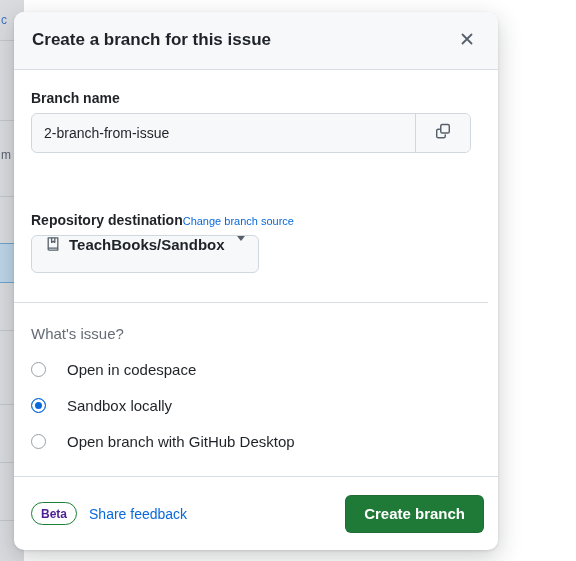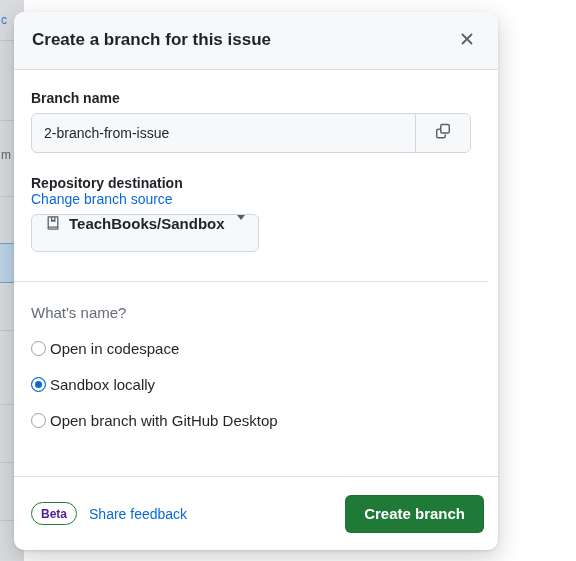--- a/index.html
+++ b/index.html
@@ -144,27 +144,27 @@
     background: #f6f8fa;
   }
 
   
   .row-between {
     display: flex;
     align-items: baseline;
     justify-content: flex-start;
     margin-top: 22px;
     margin-bottom: 7px;
-    flex-direction: column;
   }
   .link {
-    font-size: 14px;
+    font-size: 11px;
     color: #0969da;
     text-decoration: none;
     cursor: pointer;
+    margin-top: 40px;
   }
 
   .repo-select {
     display: inline-flex;
     gap: 8px;
     height: 38px;
     padding: 0 13px 0 13px;
     border: 1px solid #d0d7de;
     border-radius: 6px;
     background: #f6f8fa;
@@ -193,21 +193,21 @@
 
   .whats-next {
     font-size: 15px;
     color: #656c76;
     margin: 22px 0 12px 0;
   }
 
   .radio-row {
     display: flex;
     align-items: center;
-    gap: 4px;
+    gap: 21px;
     height: 30px;
     margin-bottom: 6px;
     cursor: pointer;
   }
   .radio {
     width: 15px; height: 15px;
     border-radius: 50%;
     border: 1px solid #9aa0a6;
     background: #fff;
     box-sizing: border-box;
@@ -330,21 +330,21 @@
           <path d="M6.6 1.8 v4.6 l1.6 -1.2 l1.6 1.2 v-4.6" fill="none" stroke="#57606a" stroke-width="1.3" stroke-linejoin="round"></path>
         </svg>
       </span>
       <span class="repo-name">TeachBooks/Sandbox</span>
       <span class="caret"></span>
     </div>
 
     <div class="divider"></div>
 
     
-    <div class="whats-next">What's name?</div>
+    <div class="whats-next">What's issue?</div>
 
     <div class="radio-row">
       <span class="radio"></span>
       <span class="radio-label">Open in codespace</span>
     </div>
 
     <div class="radio-row">
       <span class="radio checked"></span>
       <span class="radio-label">Sandbox locally</span>
     </div>

